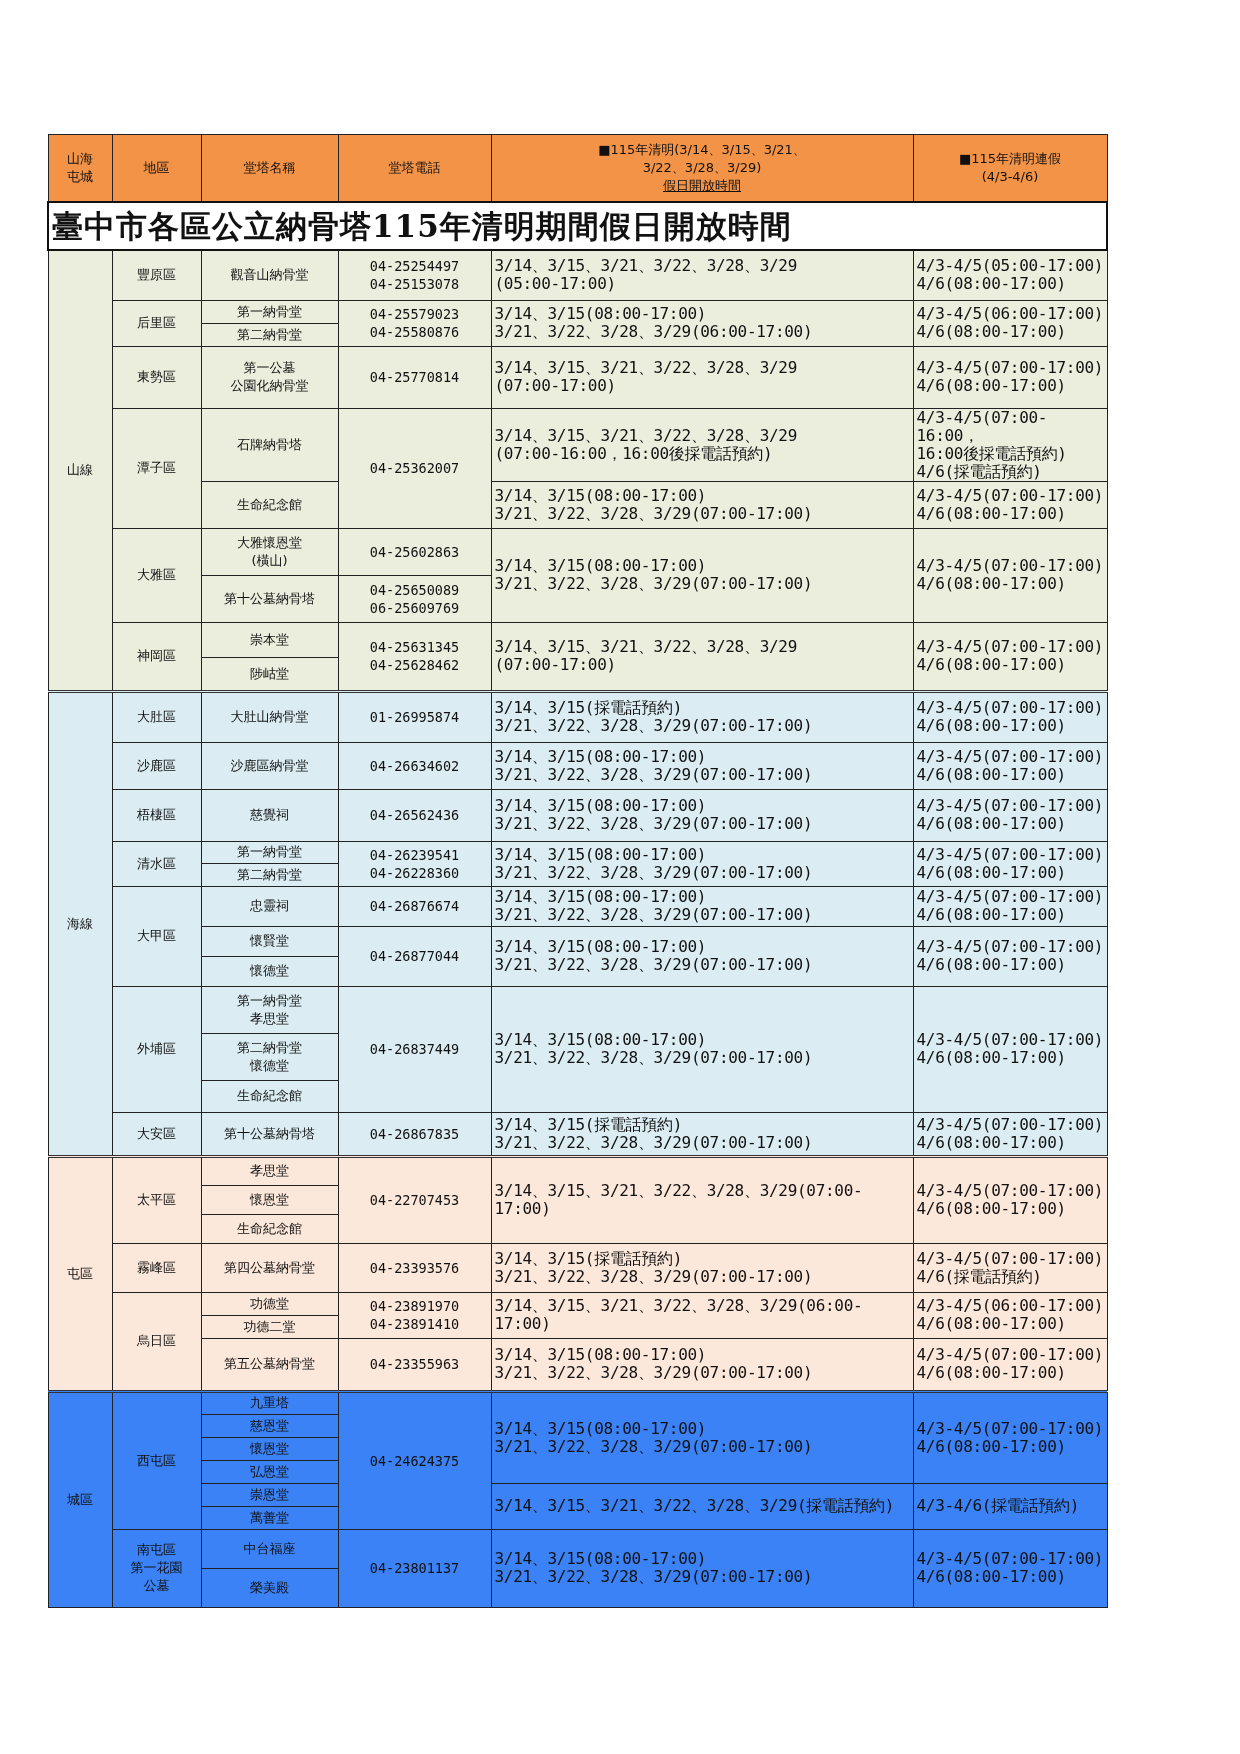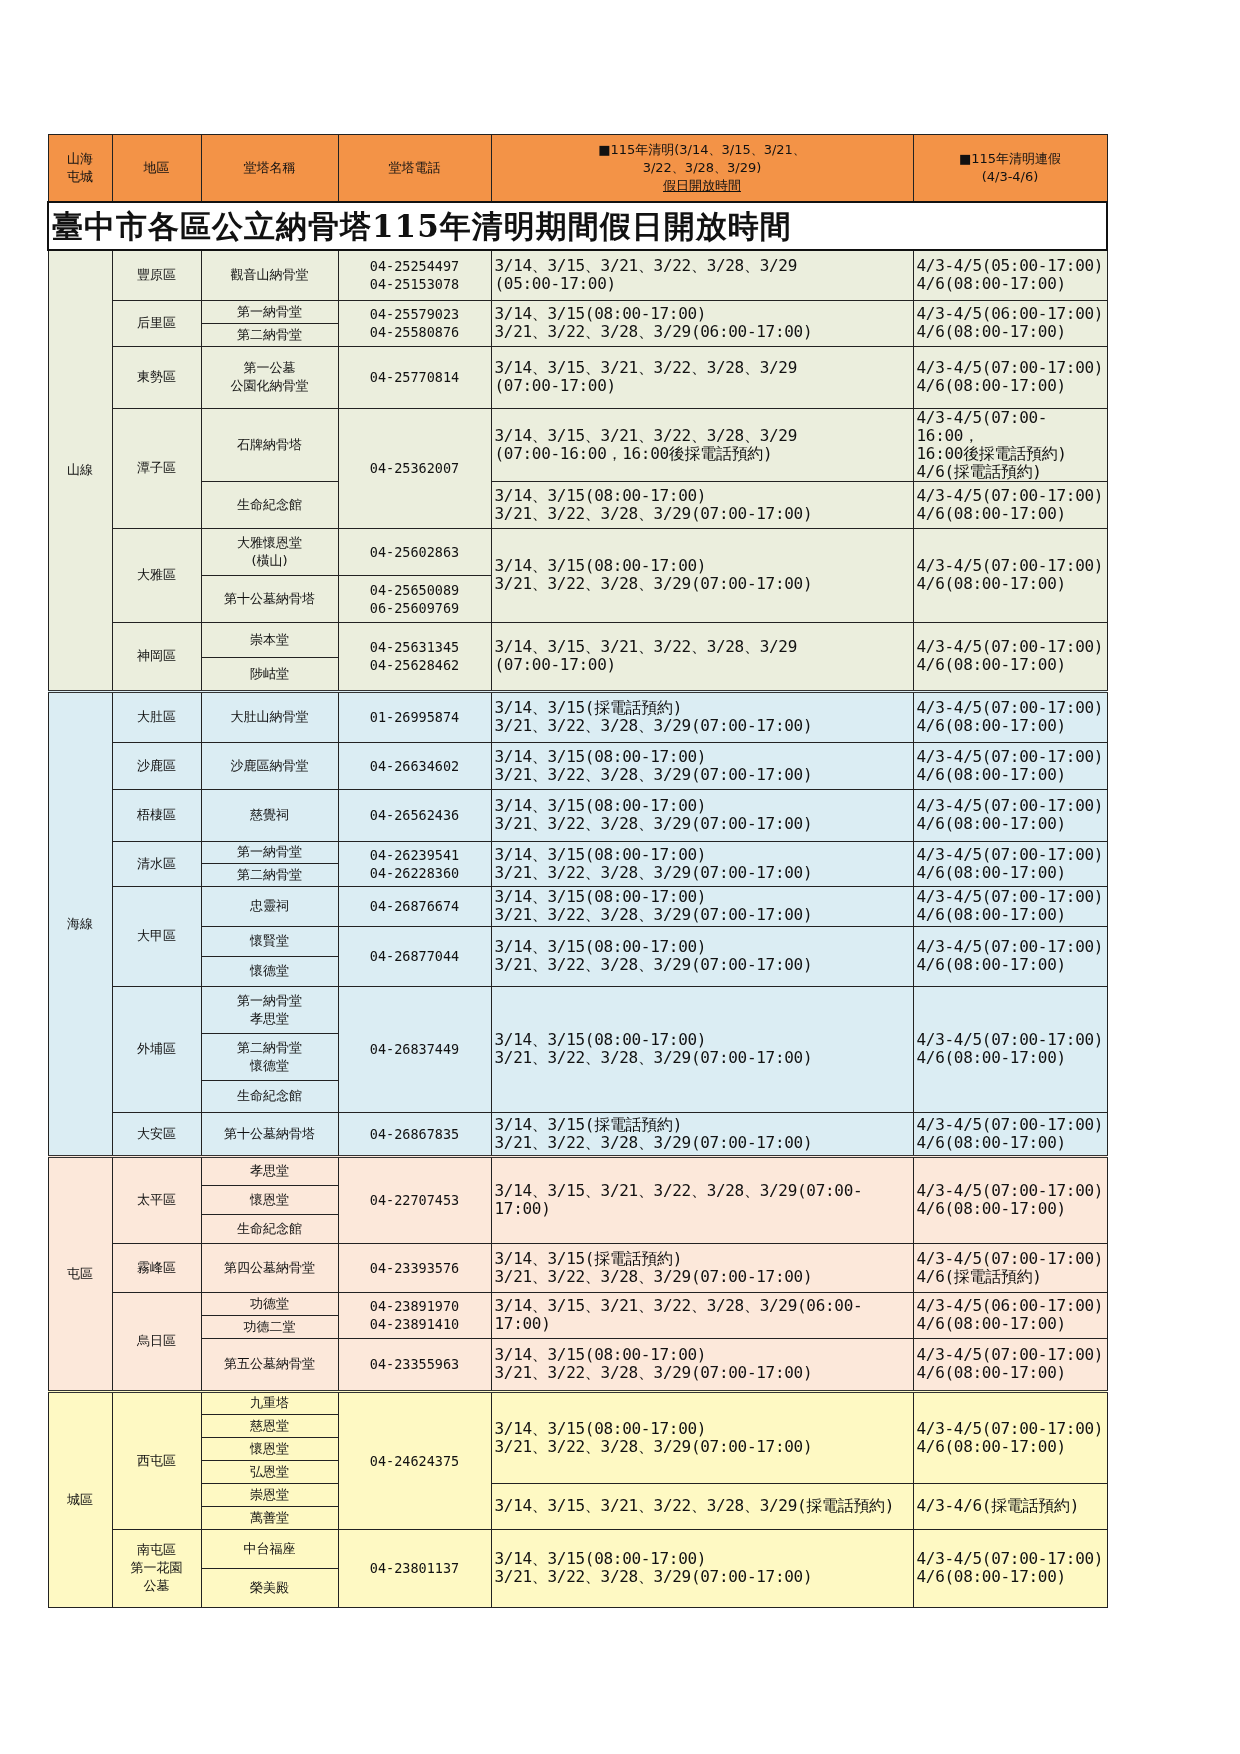--- a/index.html
+++ b/index.html
@@ -8,21 +8,21 @@
   table { border-collapse:collapse; width:1059px; table-layout:fixed; }
   td, th { border:1.5px solid #222; padding:0 3px; font-size:13px; line-height:18px; vertical-align:middle; font-weight:normal; }
   .title-cell { height:46px; text-align:left; font-family:"DejaVu Serif", serif; font-weight:bold; font-size:31px; border:2px solid #111; letter-spacing:1px; }
   thead th { background:#f39347; text-align:center; height:66px; font-size:13px; }
   .c { text-align:center; }
   .l { text-align:left; white-space:nowrap; font-family:"DejaVu Sans Mono", monospace; font-size:16px; letter-spacing:-0.3px; }
   .phone { text-align:center; font-family:"DejaVu Sans Mono", monospace; font-size:13.5px; }
   .s-mountain td { background:#ebeedd; }
   .s-sea td { background:#dbedf3; }
   .s-tun td { background:#fce8da; }
-  .s-city td { background:#fef9c3;margin-top:6px; }
+  .s-city td { background:#3b82f6;margin-top:6px; }
   .sec-top td { border-top:3px double #333; }
   .u { text-decoration:underline; }
   .multiline { white-space:pre-line; }
 </style>
 </head>
 <body>
 
 <div class="sheet">
 <table>
   <colgroup>

